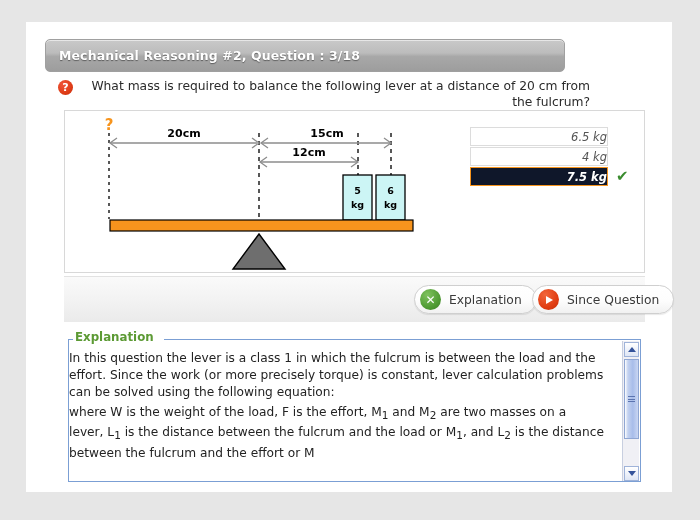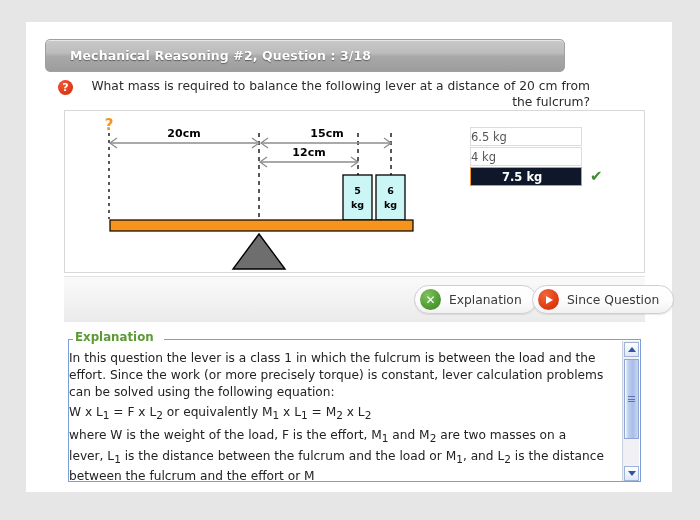--- a/index.html
+++ b/index.html
@@ -38,21 +38,21 @@
     align-items: center;
   }
   #title-bar { left: 0; width: 520px; }
   #help-bar  { left: 527px; width: 85px; justify-content: center; }
   .hdr-text {
     font-weight: bold;
     font-size: 12.5px;
     color: #ffffff;
     text-shadow: 0 1px 1px rgba(80,80,80,0.85);
     letter-spacing: 0.1px;
-    padding-left: 24px;
+    padding-left: 13px;
     white-space: nowrap;
   }
   #help-bar .hdr-text { padding-left: 0; }
 
   
   #question-row {
     position: absolute;
     left: 32px; top: 56px;
     width: 590px;
     display: flex;
@@ -97,28 +97,29 @@
     position: absolute;
     left: 405px; top: 16px;
     width: 160px;
   }
   .answer-row {
     display: flex;
     align-items: center;
     margin-bottom: 1px;
   }
   .answer {
-    width: 112px;
+    width: 138px;
     height: 19px;
     line-height: 19px;
     border: 1px solid #dcdcdc;
     background: #ffffff;
-    text-align: left;
+    text-align: right;
     font-size: 11.5px;
     color: #555555;
+    font-style: italic;
   }
   .answer.selected {
     background: #0f172a;
     color: #ffffff;
     font-weight: bold;
     border-color: #f7941d;
     padding-left: 31px;
   }
   .tick {
     margin-left: 8px;
@@ -352,21 +353,20 @@
           </span>
         <span class="pill-label">Since Question</span>
       </div>
     </div>
 
     <div id="expl-wrap">
       <div id="expl-tab">Explanation</div>
       <div id="expl-box">
         <div id="expl-text">
           <p>In this question the lever is a class 1 in which the fulcrum is between the load and the effort. Since the work (or more precisely torque) is constant, lever calculation problems can be solved using the following equation:</p>
-          <p class="eq"><span>W x L</span><sub>1</sub><span> = F x L</span><sub>2</sub><span> or equivalently M</span><sub>1</sub><span> x L</span><sub>1</sub><span> = M</span><sub>2</sub><span> x L</span><sub>2</sub></p>
           <p class="eq"><span>where W is the weight of the load, F is the effort, M</span><sub>1</sub><span> and M</span><sub>2</sub><span> are two masses on a lever, L</span><sub>1</sub><span> </span><span>is the distance between the fulcrum and the load or M</span><sub>1</sub><span>, and L</span><sub>2</sub><span> is the distance between the</span><span> </span><span>fulcrum and the effort or M</span></p>
         </div>
         <div id="scrollbar">
           <div class="sb-btn" id="sb-up">
               <span class="sb-arrow up"></span>
             </div>
           <div id="sb-thumb">
             <div id="sb-grip">
                 <div></div>
                 <div></div>

